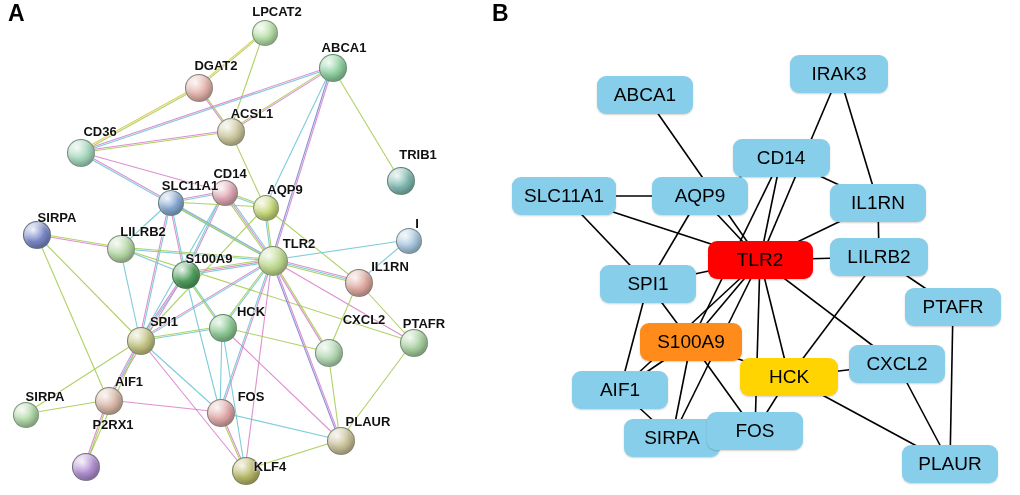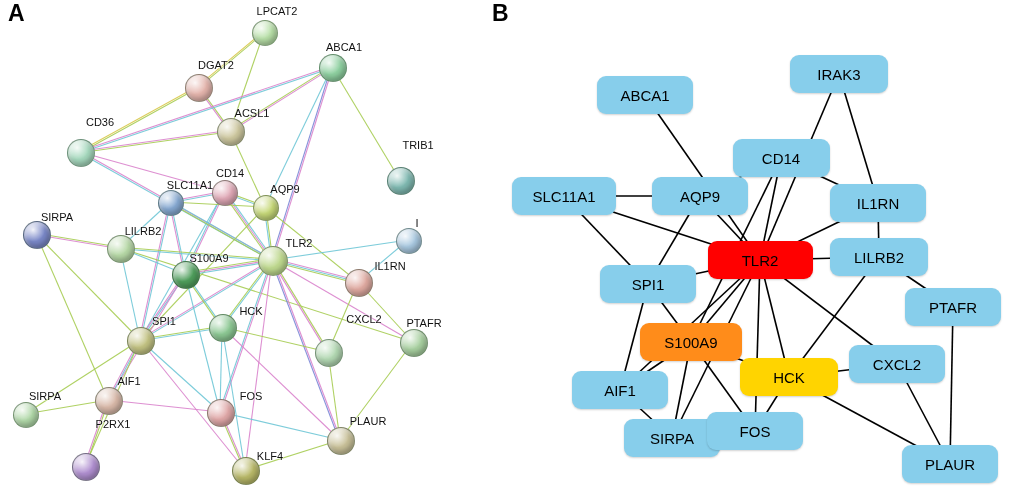--- a/index.html
+++ b/index.html
@@ -3,24 +3,24 @@
 <meta charset="utf-8">
 <style>
   html,body{margin:0;padding:0;background:#ffffff;}
   #figure{position:relative;width:1020px;height:495px;background:#ffffff;overflow:hidden;
           font-family:"Liberation Sans",sans-serif;}
   .panel-label{position:absolute;top:0;font-size:23px;font-weight:bold;color:#000;}
   svg.edges{position:absolute;left:0;top:0;width:1020px;height:495px;}
   .nodes-layer{position:absolute;left:0;top:0;width:1020px;height:495px;}
   .sphere{position:absolute;border-radius:50%;border:1px solid rgba(40,60,40,.45);
           box-shadow:inset -2px -3px 5px rgba(0,0,0,.28), inset 2px 3px 4px rgba(255,255,255,.55);}
-  .node-label{position:absolute;transform:translate(-50%,-50%);font-size:11px;font-weight:normal;
+  .node-label{position:absolute;transform:translate(-50%,-50%);font-size:13px;font-weight:bold;
           color:#111;white-space:nowrap;text-shadow:0 0 2px #fff,0 0 2px #fff;}
   .bbox{position:absolute;border-radius:9px;display:flex;align-items:center;justify-content:center;
-          font-size:15px;color:#000;box-shadow:0 1px 2px rgba(0,0,0,.18);}
+          font-size:19px;color:#000;box-shadow:0 1px 2px rgba(0,0,0,.18);}
 </style>
 </head>
 <body>
 
 <div id="figure">
   <div class="panel-label" style="left:8px;">A</div>
   <div class="panel-label" style="left:492px;">B</div>
 
   <svg class="edges" id="edges-a">
       <line x1="264.4801382997484" y1="32.57616595969803" x2="198.48013829974835" y2="87.57616595969803" stroke="#a6cc52" stroke-width="1.1" stroke-opacity="0.9"></line>
@@ -129,23 +129,23 @@
   <div class="nodes-layer" id="nodes-a">
       <div class="sphere" style="left: 252px; top: 20px; height: 24px; width: 24px; background: radial-gradient(circle at 35% 30%, rgba(255, 255, 255, 0.9), rgba(255, 255, 255, 0) 48%), rgb(184, 224, 168);"></div>
       <div class="node-label" style="left: 277px; top: 11px;">LPCAT2</div>
       <div class="sphere" style="left: 319px; top: 54px; height: 26px; width: 26px; background: radial-gradient(circle at 35% 30%, rgba(255, 255, 255, 0.9), rgba(255, 255, 255, 0) 48%), rgb(142, 208, 160);"></div>
       <div class="node-label" style="left: 344px; top: 47px;">ABCA1</div>
       <div class="sphere" style="left: 185px; top: 74px; height: 26px; width: 26px; background: radial-gradient(circle at 35% 30%, rgba(255, 255, 255, 0.9), rgba(255, 255, 255, 0) 48%), rgb(228, 180, 172);"></div>
       <div class="node-label" style="left: 216px; top: 65px;">DGAT2</div>
       <div class="sphere" style="left: 217px; top: 118px; height: 26px; width: 26px; background: radial-gradient(circle at 35% 30%, rgba(255, 255, 255, 0.9), rgba(255, 255, 255, 0) 48%), rgb(205, 199, 158);"></div>
       <div class="node-label" style="left: 252px; top: 113px;">ACSL1</div>
       <div class="sphere" style="left: 67px; top: 139px; height: 26px; width: 26px; background: radial-gradient(circle at 35% 30%, rgba(255, 255, 255, 0.9), rgba(255, 255, 255, 0) 48%), rgb(165, 216, 189);"></div>
-      <div class="node-label" style="left: 100px; top: 122px;">CD36</div>
+      <div class="node-label" style="left: 100px; top: 131px;">CD36</div>
       <div class="sphere" style="left: 387px; top: 167px; height: 26px; width: 26px; background: radial-gradient(circle at 35% 30%, rgba(255, 255, 255, 0.9), rgba(255, 255, 255, 0) 48%), rgb(127, 185, 177);"></div>
-      <div class="node-label" style="left: 418px; top: 145px;">TRIB1</div>
+      <div class="node-label" style="left: 418px; top: 154px;">TRIB1</div>
       <div class="sphere" style="left: 212px; top: 180px; height: 24px; width: 24px; background: radial-gradient(circle at 35% 30%, rgba(255, 255, 255, 0.9), rgba(255, 255, 255, 0) 48%), rgb(224, 168, 182);"></div>
       <div class="node-label" style="left: 230px; top: 173px;">CD14</div>
       <div class="sphere" style="left: 158px; top: 190px; height: 24px; width: 24px; background: radial-gradient(circle at 35% 30%, rgba(255, 255, 255, 0.9), rgba(255, 255, 255, 0) 48%), rgb(134, 169, 210);"></div>
       <div class="node-label" style="left: 190px; top: 185px;">SLC11A1</div>
       <div class="sphere" style="left: 253px; top: 195px; height: 24px; width: 24px; background: radial-gradient(circle at 35% 30%, rgba(255, 255, 255, 0.9), rgba(255, 255, 255, 0) 48%), rgb(198, 216, 120);"></div>
       <div class="node-label" style="left: 285px; top: 189px;">AQP9</div>
       <div class="sphere" style="left: 23px; top: 221px; height: 26px; width: 26px; background: radial-gradient(circle at 35% 30%, rgba(255, 255, 255, 0.9), rgba(255, 255, 255, 0) 48%), rgb(122, 136, 200);"></div>
       <div class="node-label" style="left: 57px; top: 217px;">SIRPA</div>
       <div class="sphere" style="left: 107px; top: 235px; height: 26px; width: 26px; background: radial-gradient(circle at 35% 30%, rgba(255, 255, 255, 0.9), rgba(255, 255, 255, 0) 48%), rgb(182, 216, 166);"></div>
       <div class="node-label" style="left: 143px; top: 231px;">LILRB2</div>
@@ -169,21 +169,21 @@
       <div class="node-label" style="left: 129px; top: 381px;">AIF1</div>
       <div class="sphere" style="left: 13px; top: 402px; height: 24px; width: 24px; background: radial-gradient(circle at 35% 30%, rgba(255, 255, 255, 0.9), rgba(255, 255, 255, 0) 48%), rgb(176, 216, 168);"></div>
       <div class="node-label" style="left: 45px; top: 396px;">SIRPA</div>
       <div class="sphere" style="left: 207px; top: 399px; height: 26px; width: 26px; background: radial-gradient(circle at 35% 30%, rgba(255, 255, 255, 0.9), rgba(255, 255, 255, 0) 48%), rgb(224, 168, 168);"></div>
       <div class="node-label" style="left: 251px; top: 396px;">FOS</div>
       <div class="sphere" style="left: 327px; top: 427px; height: 26px; width: 26px; background: radial-gradient(circle at 35% 30%, rgba(255, 255, 255, 0.9), rgba(255, 255, 255, 0) 48%), rgb(200, 192, 152);"></div>
       <div class="node-label" style="left: 368px; top: 421px;">PLAUR</div>
       <div class="sphere" style="left: 72px; top: 453px; height: 26px; width: 26px; background: radial-gradient(circle at 35% 30%, rgba(255, 255, 255, 0.9), rgba(255, 255, 255, 0) 48%), rgb(176, 143, 208);"></div>
       <div class="node-label" style="left: 113px; top: 424px;">P2RX1</div>
       <div class="sphere" style="left: 232px; top: 457px; height: 26px; width: 26px; background: radial-gradient(circle at 35% 30%, rgba(255, 255, 255, 0.9), rgba(255, 255, 255, 0) 48%), rgb(184, 184, 104);"></div>
-      <div class="node-label" style="left: 270px; top: 456px;">KLF4</div>
+      <div class="node-label" style="left: 270px; top: 466px;">KLF4</div>
     </div>
 
   <svg class="edges" id="edges-b">
       <line x1="839" y1="74" x2="760" y2="260" stroke="#000000" stroke-width="1.6" stroke-opacity="1"></line>
       <line x1="839" y1="74" x2="878" y2="203" stroke="#000000" stroke-width="1.6" stroke-opacity="1"></line>
       <line x1="645" y1="95" x2="760" y2="260" stroke="#000000" stroke-width="1.6" stroke-opacity="1"></line>
       <line x1="781" y1="158" x2="760" y2="260" stroke="#000000" stroke-width="1.6" stroke-opacity="1"></line>
       <line x1="781" y1="158" x2="700" y2="196" stroke="#000000" stroke-width="1.6" stroke-opacity="1"></line>
       <line x1="781" y1="158" x2="878" y2="203" stroke="#000000" stroke-width="1.6" stroke-opacity="1"></line>
       <line x1="781" y1="158" x2="691" y2="342" stroke="#000000" stroke-width="1.6" stroke-opacity="1"></line>

